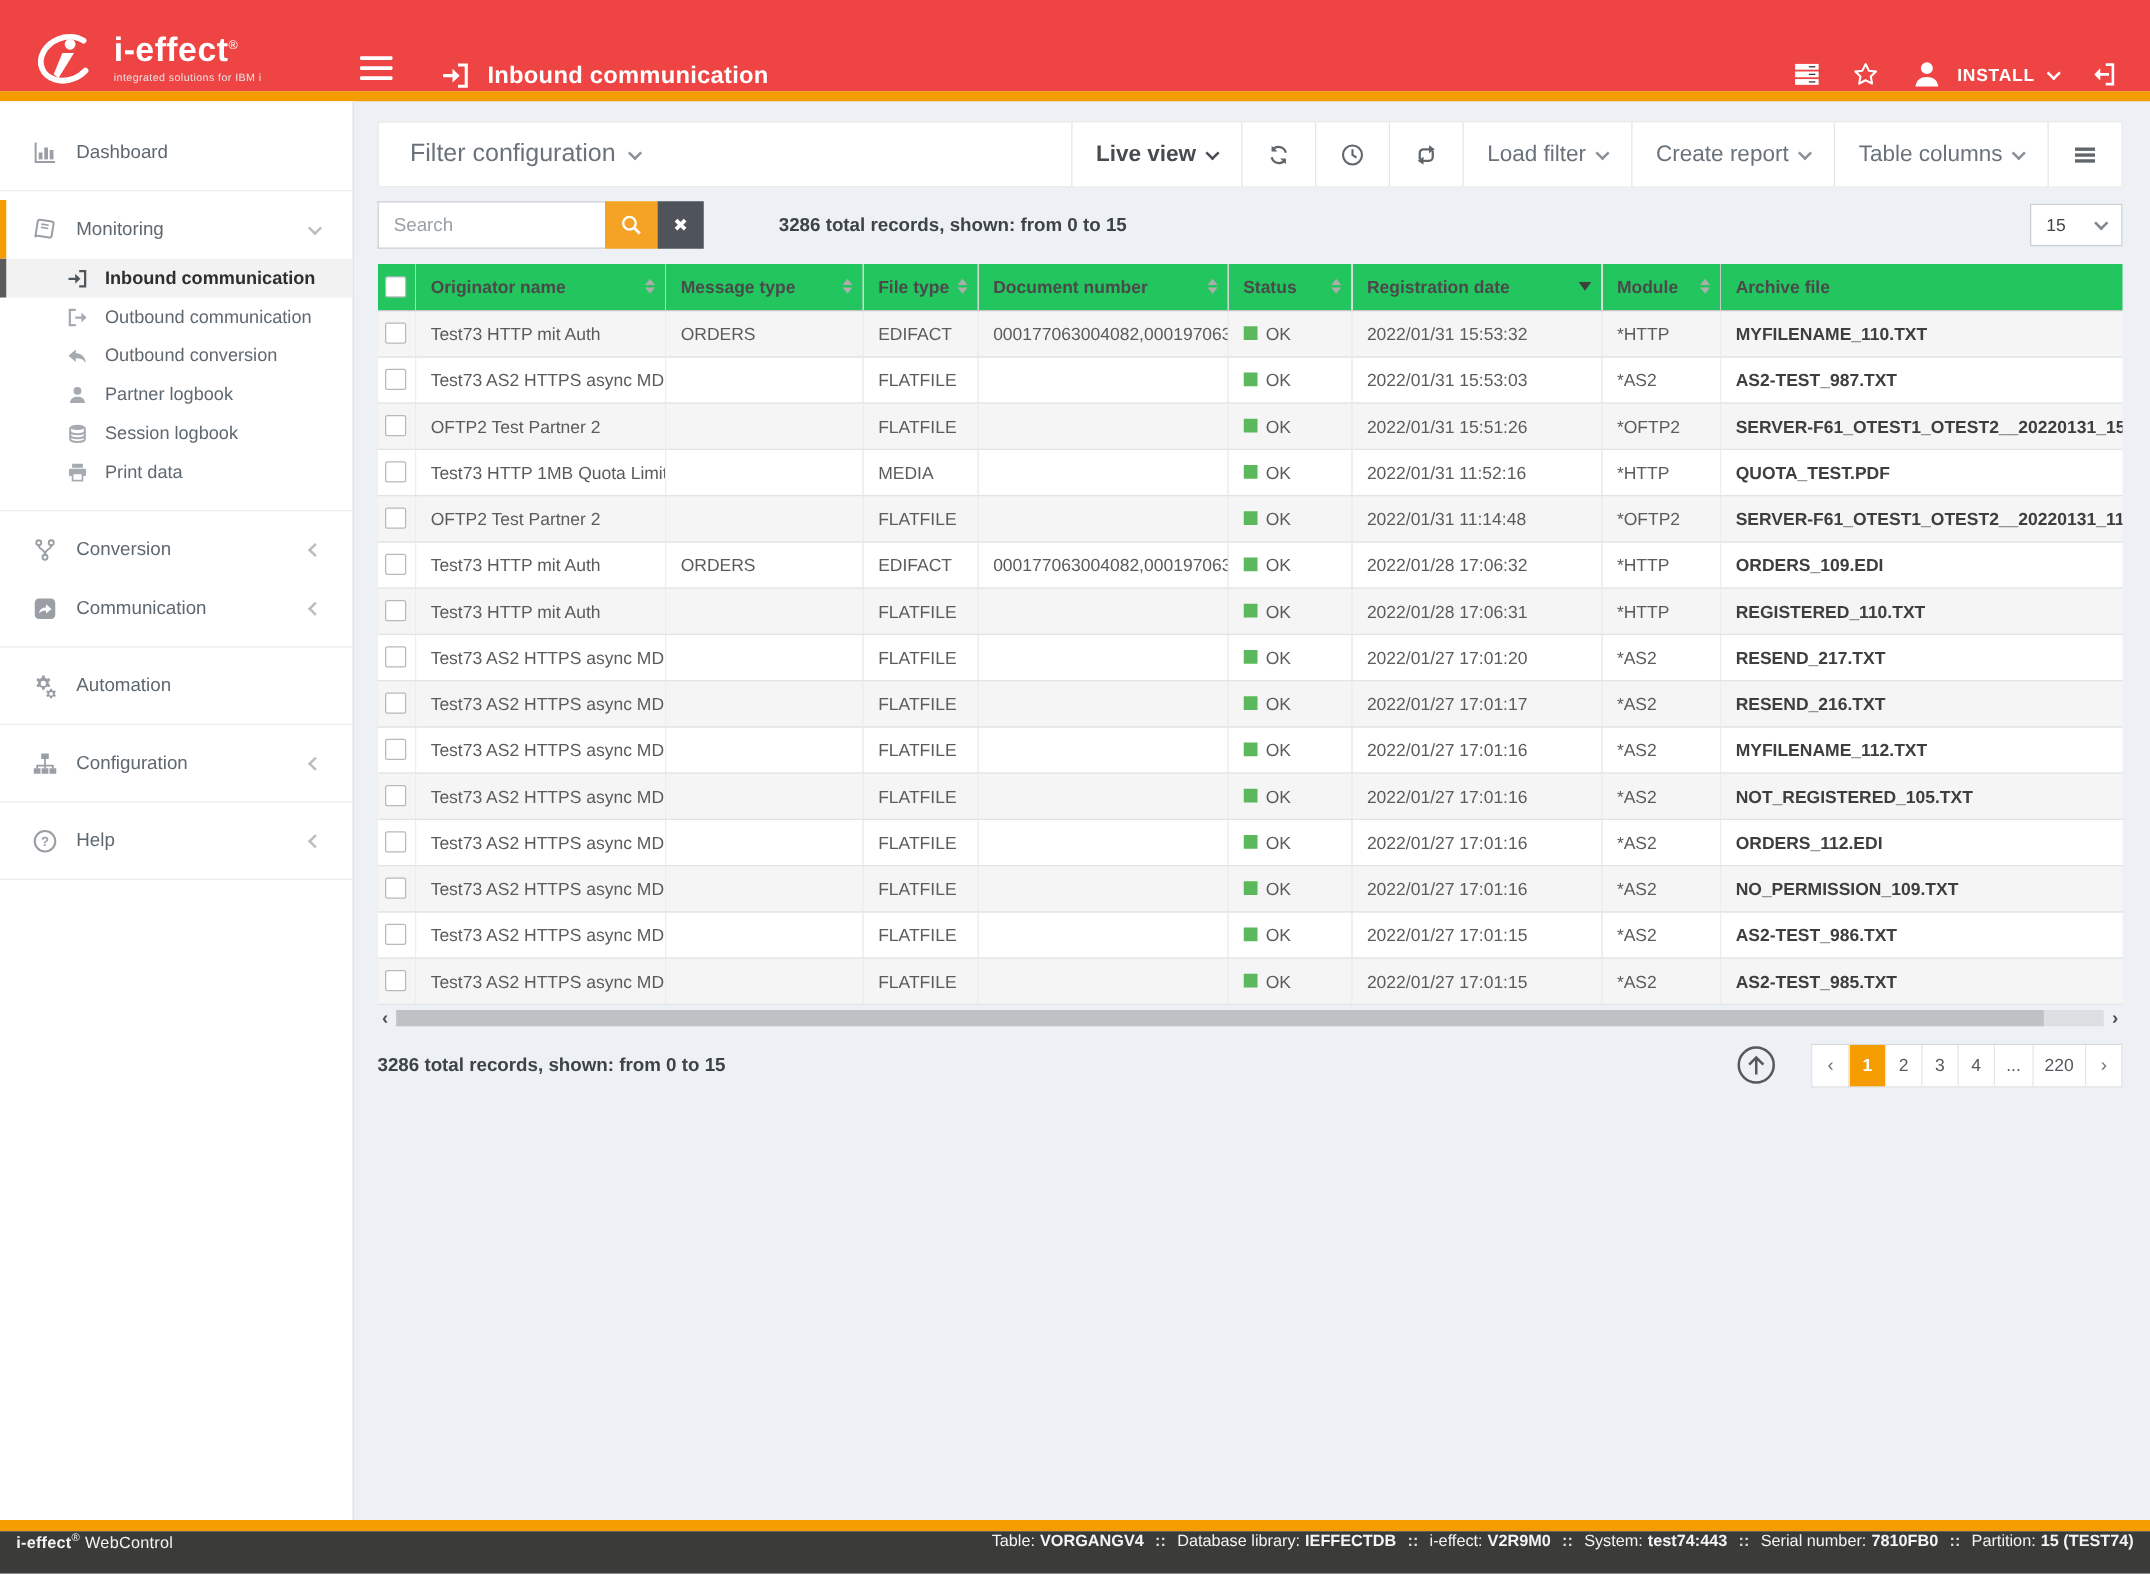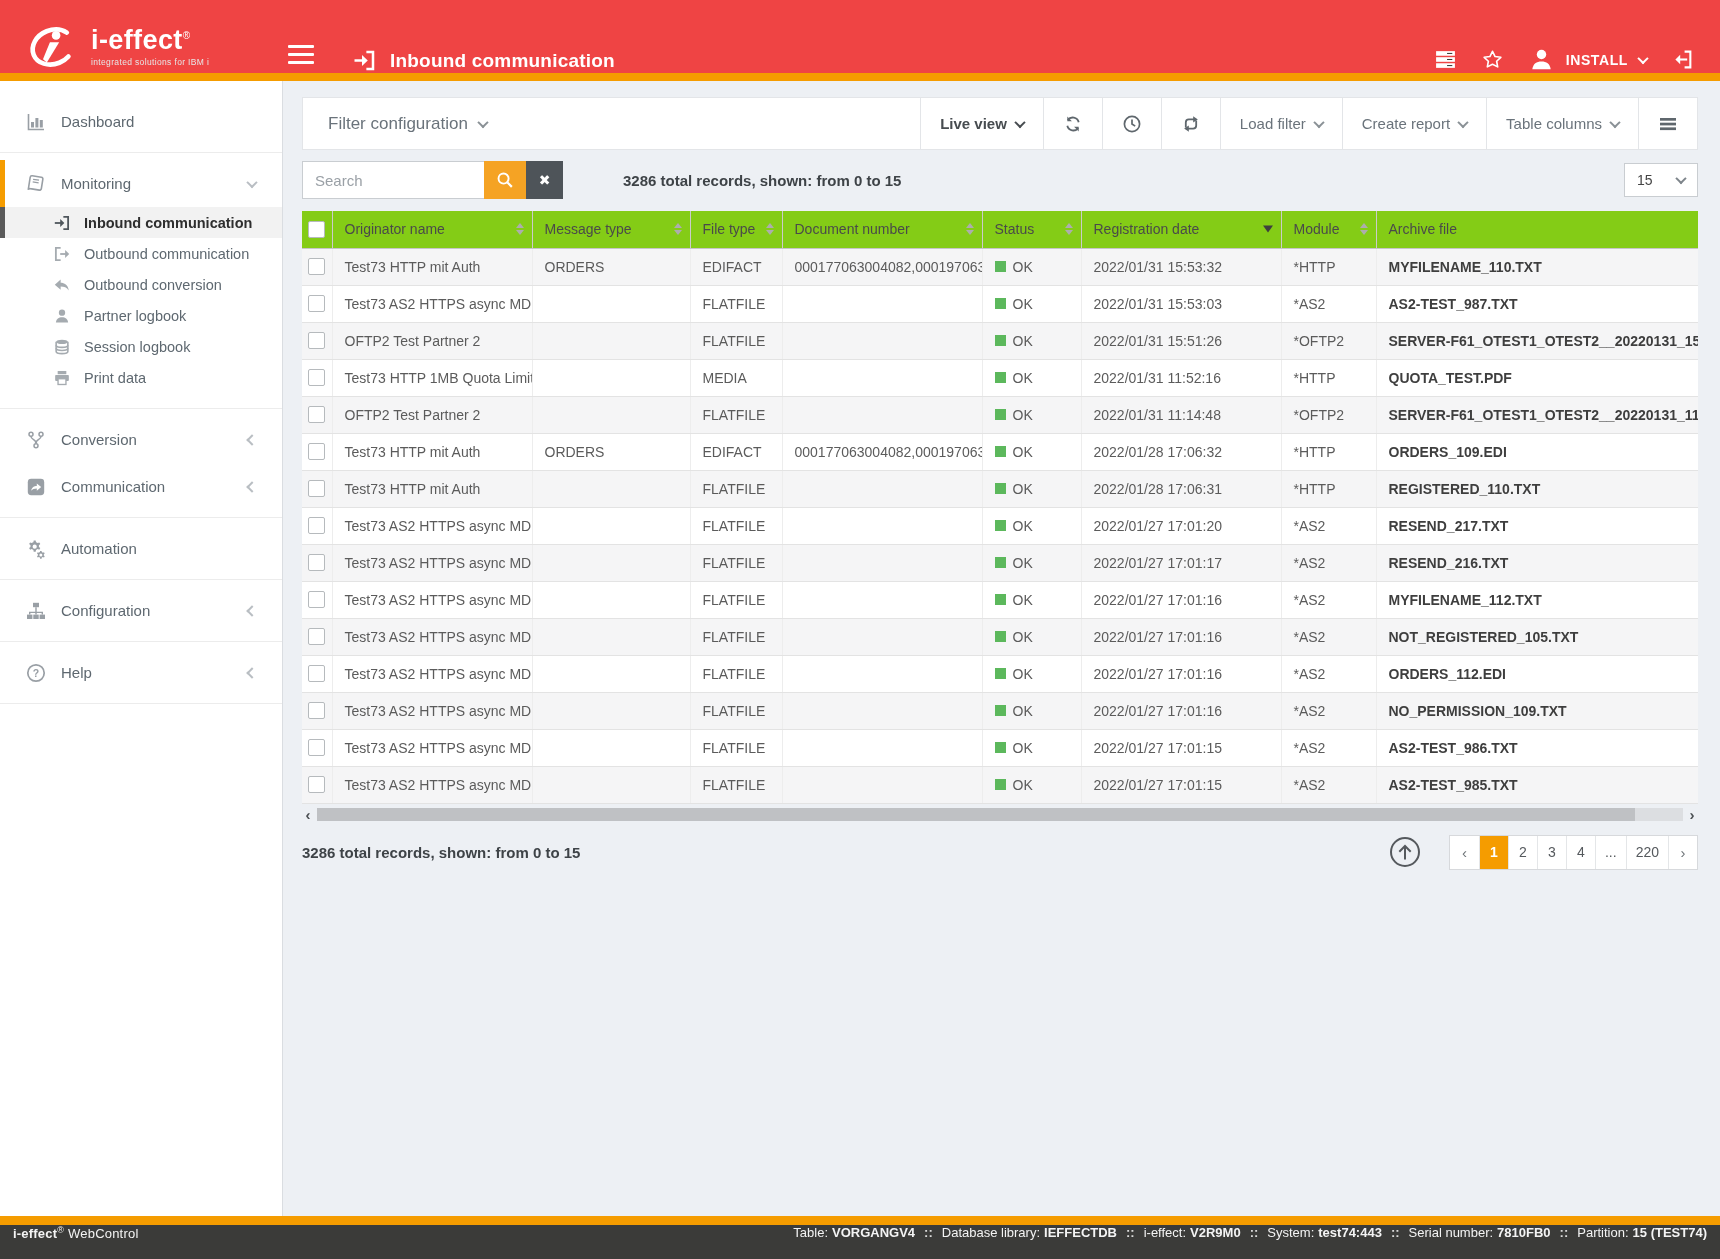--- a/index.html
+++ b/index.html
@@ -43,42 +43,42 @@
   .sub-item{position:relative;display:flex;align-items:center;gap:13px;height:31px;padding:0 26px 0 53px;font-size:14.5px;color:#5E6870;cursor:pointer}
   .sub-item .ic{width:18px;height:18px;color:#A5ABB0;flex:none}
   .sub-item.active{background:#F2F2F2;color:#2E2E2E;font-weight:700}
   .sub-item.active::before{content:"";position:absolute;left:0;top:0;bottom:0;width:5px;background:#5A5A5A}
   .sub-item.active .ic{color:#4F565C}
 
   .content{flex:1;min-width:0;display:flex;flex-direction:column;padding:16px 22px 0 19px}
 
   
   .filterbar{background:#fff;border:1px solid #E3E5E8;height:53px;display:flex;align-items:stretch;flex:none}
-  .filter-dd{display:flex;align-items:center;gap:11px;padding:0 25px;font-size:17px;color:#6A737B;cursor:pointer}
+  .filter-dd{display:flex;align-items:center;gap:11px;padding:0 25px;font-size:20px;color:#6A737B;cursor:pointer}
   .actions{margin-left:auto;display:flex}
-  .action-btn{display:flex;align-items:center;gap:9px;padding:0 19px;border-left:1px solid #E3E5E8;font-size:15px;color:#6A737B;cursor:pointer;background:#fff}
+  .action-btn{display:flex;align-items:center;gap:9px;padding:0 19px;border-left:1px solid #E3E5E8;font-size:18px;color:#6A737B;cursor:pointer;background:#fff}
   .action-btn.bold span{font-weight:700;color:#474C50}
   .action-btn .ic{width:20px;height:20px;color:#5F676D}
 
   
   .search-row{display:flex;align-items:center;margin-top:11px;flex:none;height:38px}
   .search-group{display:flex;height:38px}
   .search{width:182px;height:38px;border:1px solid #C9CDD1;border-right:none;padding:0 12px;font-size:15px;color:#444;background:#fff;outline:none;font-family:inherit}
   .search::placeholder{color:#9AA0A6}
   .btn-search{width:42px;height:38px;background:#F5A324;border:none;cursor:pointer;display:flex;align-items:center;justify-content:center}
   .btn-search .ic{width:18px;height:18px}
   .btn-clear{width:37px;height:38px;background:#4E5459;color:#fff;border:none;cursor:pointer;font-size:14px;font-family:inherit}
   .records-summary{margin-left:60px;font-size:15px;font-weight:700;color:#3E4347}
   .page-size{margin-left:auto;width:74px;height:34px;background:#fff;border:1px solid #C9CDD1;display:flex;align-items:center;justify-content:space-between;padding:0 12px;font-size:14px;color:#444;cursor:pointer}
   .page-size .chev{color:#7E858B}
 
   
   .table-wrap{margin-top:12px;overflow:hidden;flex:none}
   table{border-collapse:collapse;table-layout:fixed;width:1490px;font-size:14px}
-  thead th{background:#84cc16;height:37px;text-align:left;padding:0 22px 0 12px;font-weight:400;color:#4A4A4A;border-right:1px solid #CBCBCB;border-bottom:1px solid #C6C6C6;position:relative;font-size:14px;white-space:nowrap;overflow:hidden;cursor:pointer}
+  thead th{background:#22c55e;height:37px;text-align:left;padding:0 22px 0 12px;font-weight:700;color:#4A4A4A;border-right:1px solid #CBCBCB;border-bottom:1px solid #C6C6C6;position:relative;font-size:14px;white-space:nowrap;overflow:hidden;cursor:pointer}
   thead th.cbcol,tbody td.cbcol{padding:0;text-align:center;cursor:default}
   tbody td{height:37px;padding:0 12px;border-right:1px solid #EDEDED;border-bottom:1px solid #E3E3E3;color:#5B5B5B;white-space:nowrap;overflow:hidden}
   tbody tr:nth-child(odd){background:#F5F5F6}
   tbody tr:nth-child(even){background:#FFFFFF}
   td.archive{font-weight:700;color:#3E3E3E}
   .cb{display:inline-block;width:17px;height:17px;border:1px solid #B6BABD;border-radius:2px;background:#fff;vertical-align:middle;cursor:pointer}
   .status-sq{display:inline-block;width:11px;height:11px;background:#5CB85C;margin-right:7px}
   .sort{position:absolute;right:8px;top:50%;transform:translateY(-50%);display:flex;flex-direction:column;gap:2px}
   .tri-up{width:0;height:0;border-left:4px solid transparent;border-right:4px solid transparent;border-bottom:5px solid #ADADAD}
   .tri-down{width:0;height:0;border-left:4px solid transparent;border-right:4px solid transparent;border-top:5px solid #ADADAD}

